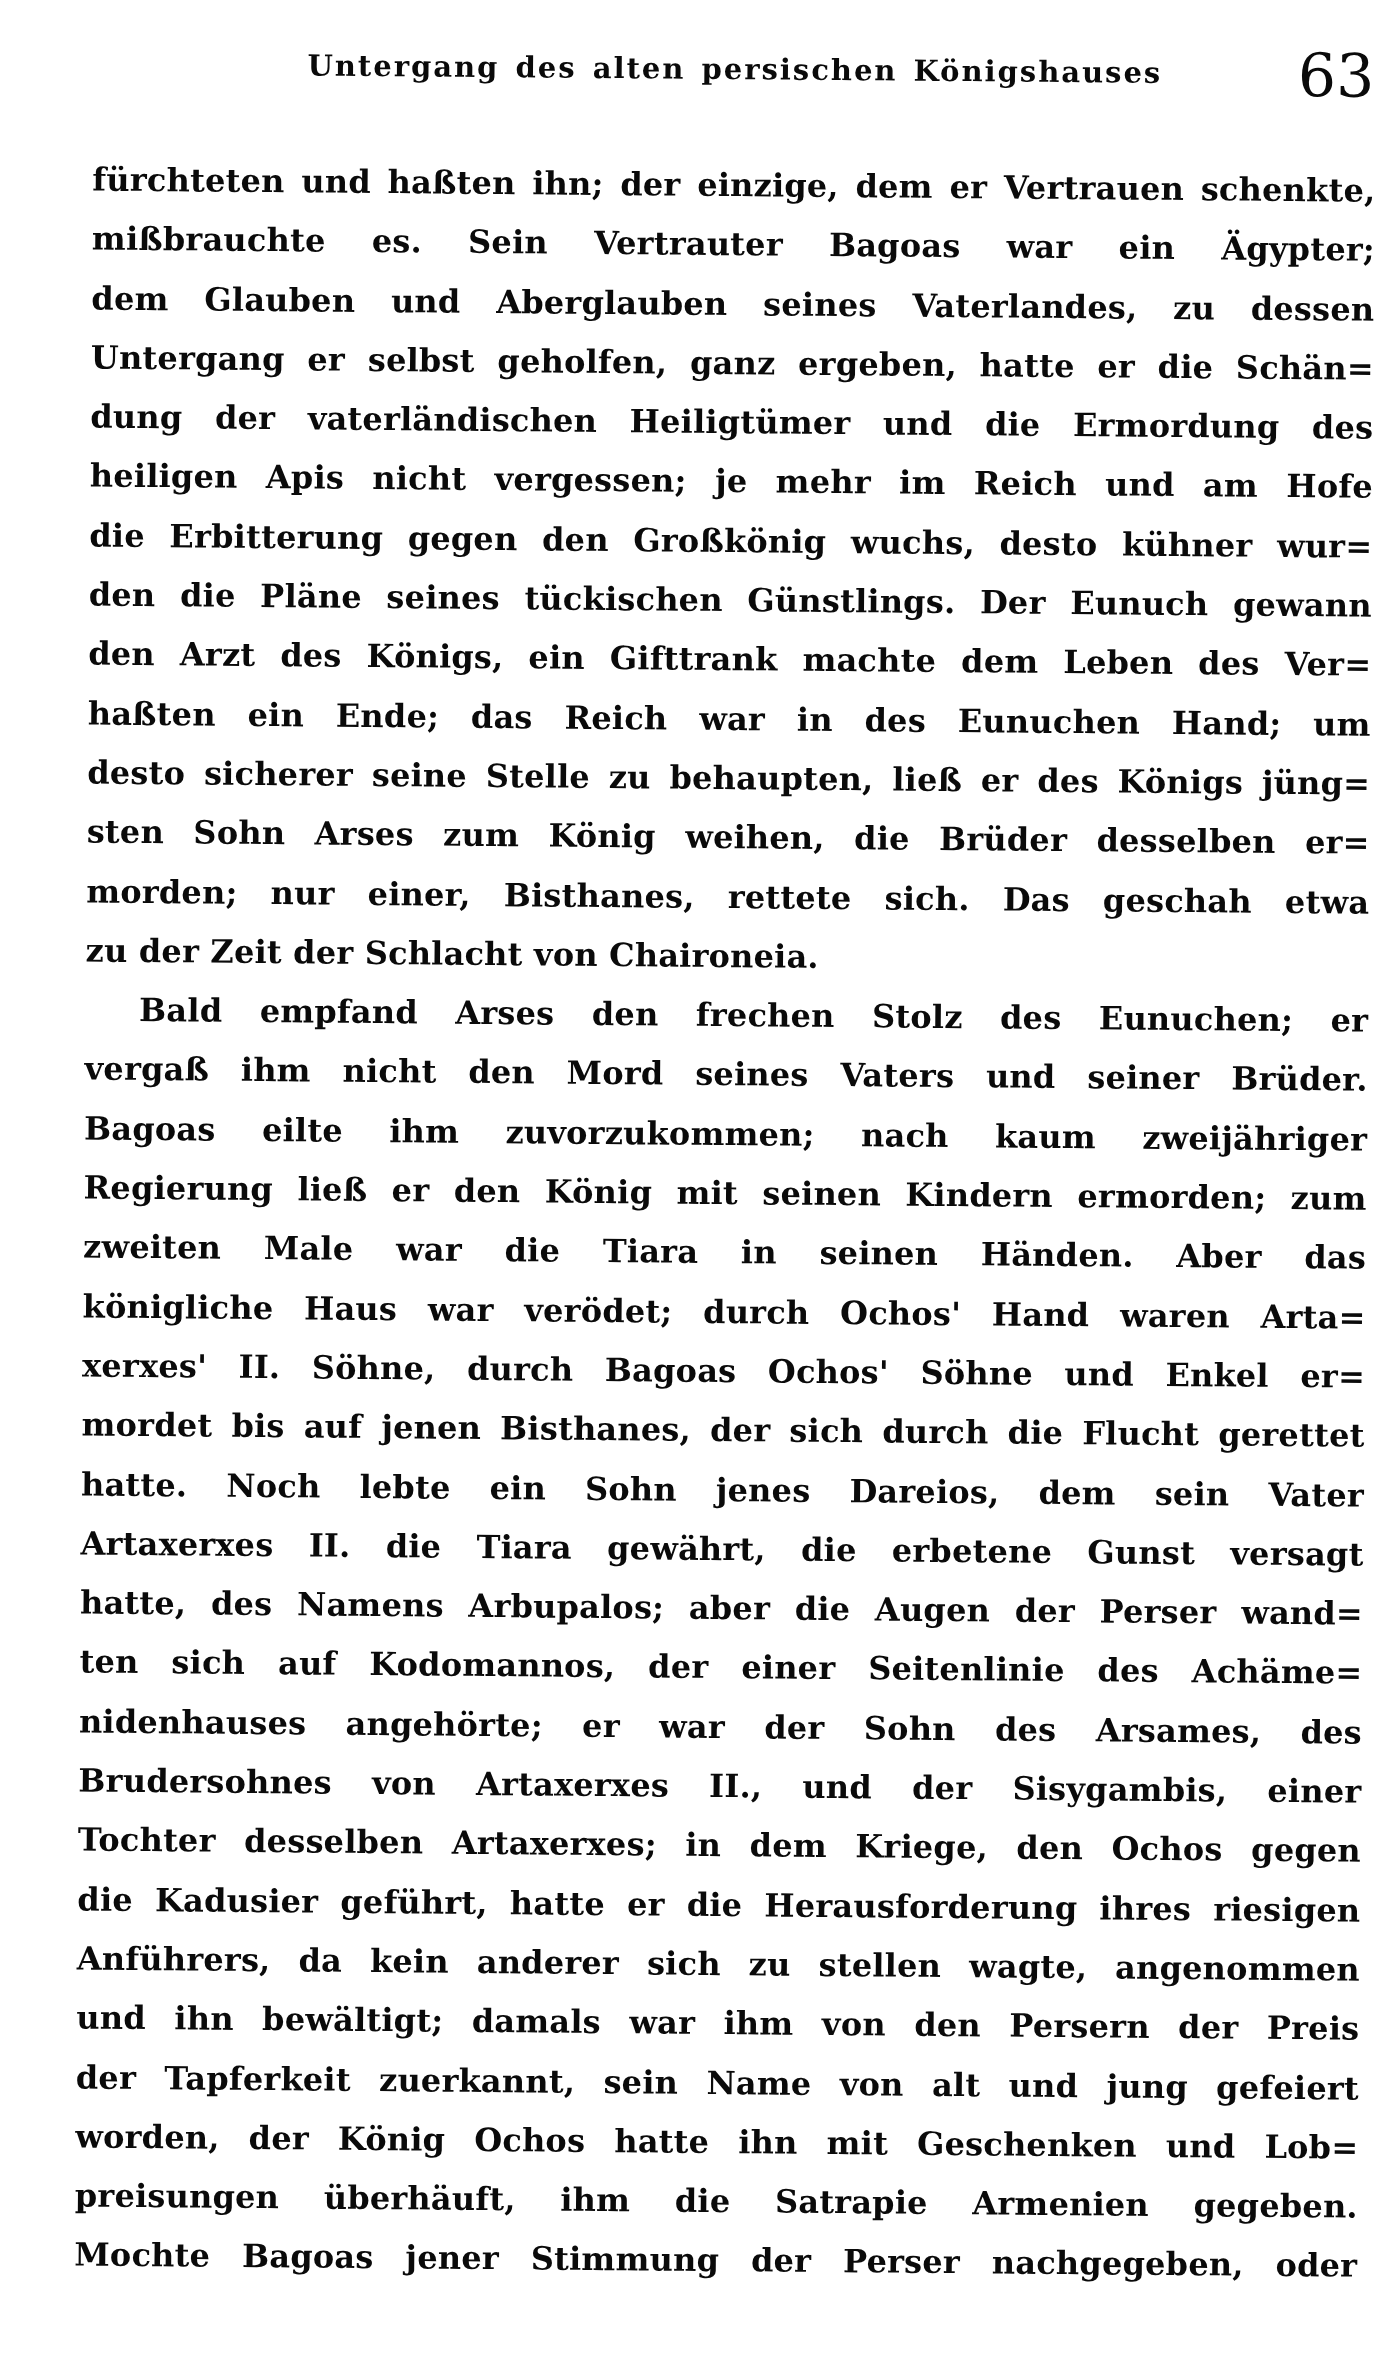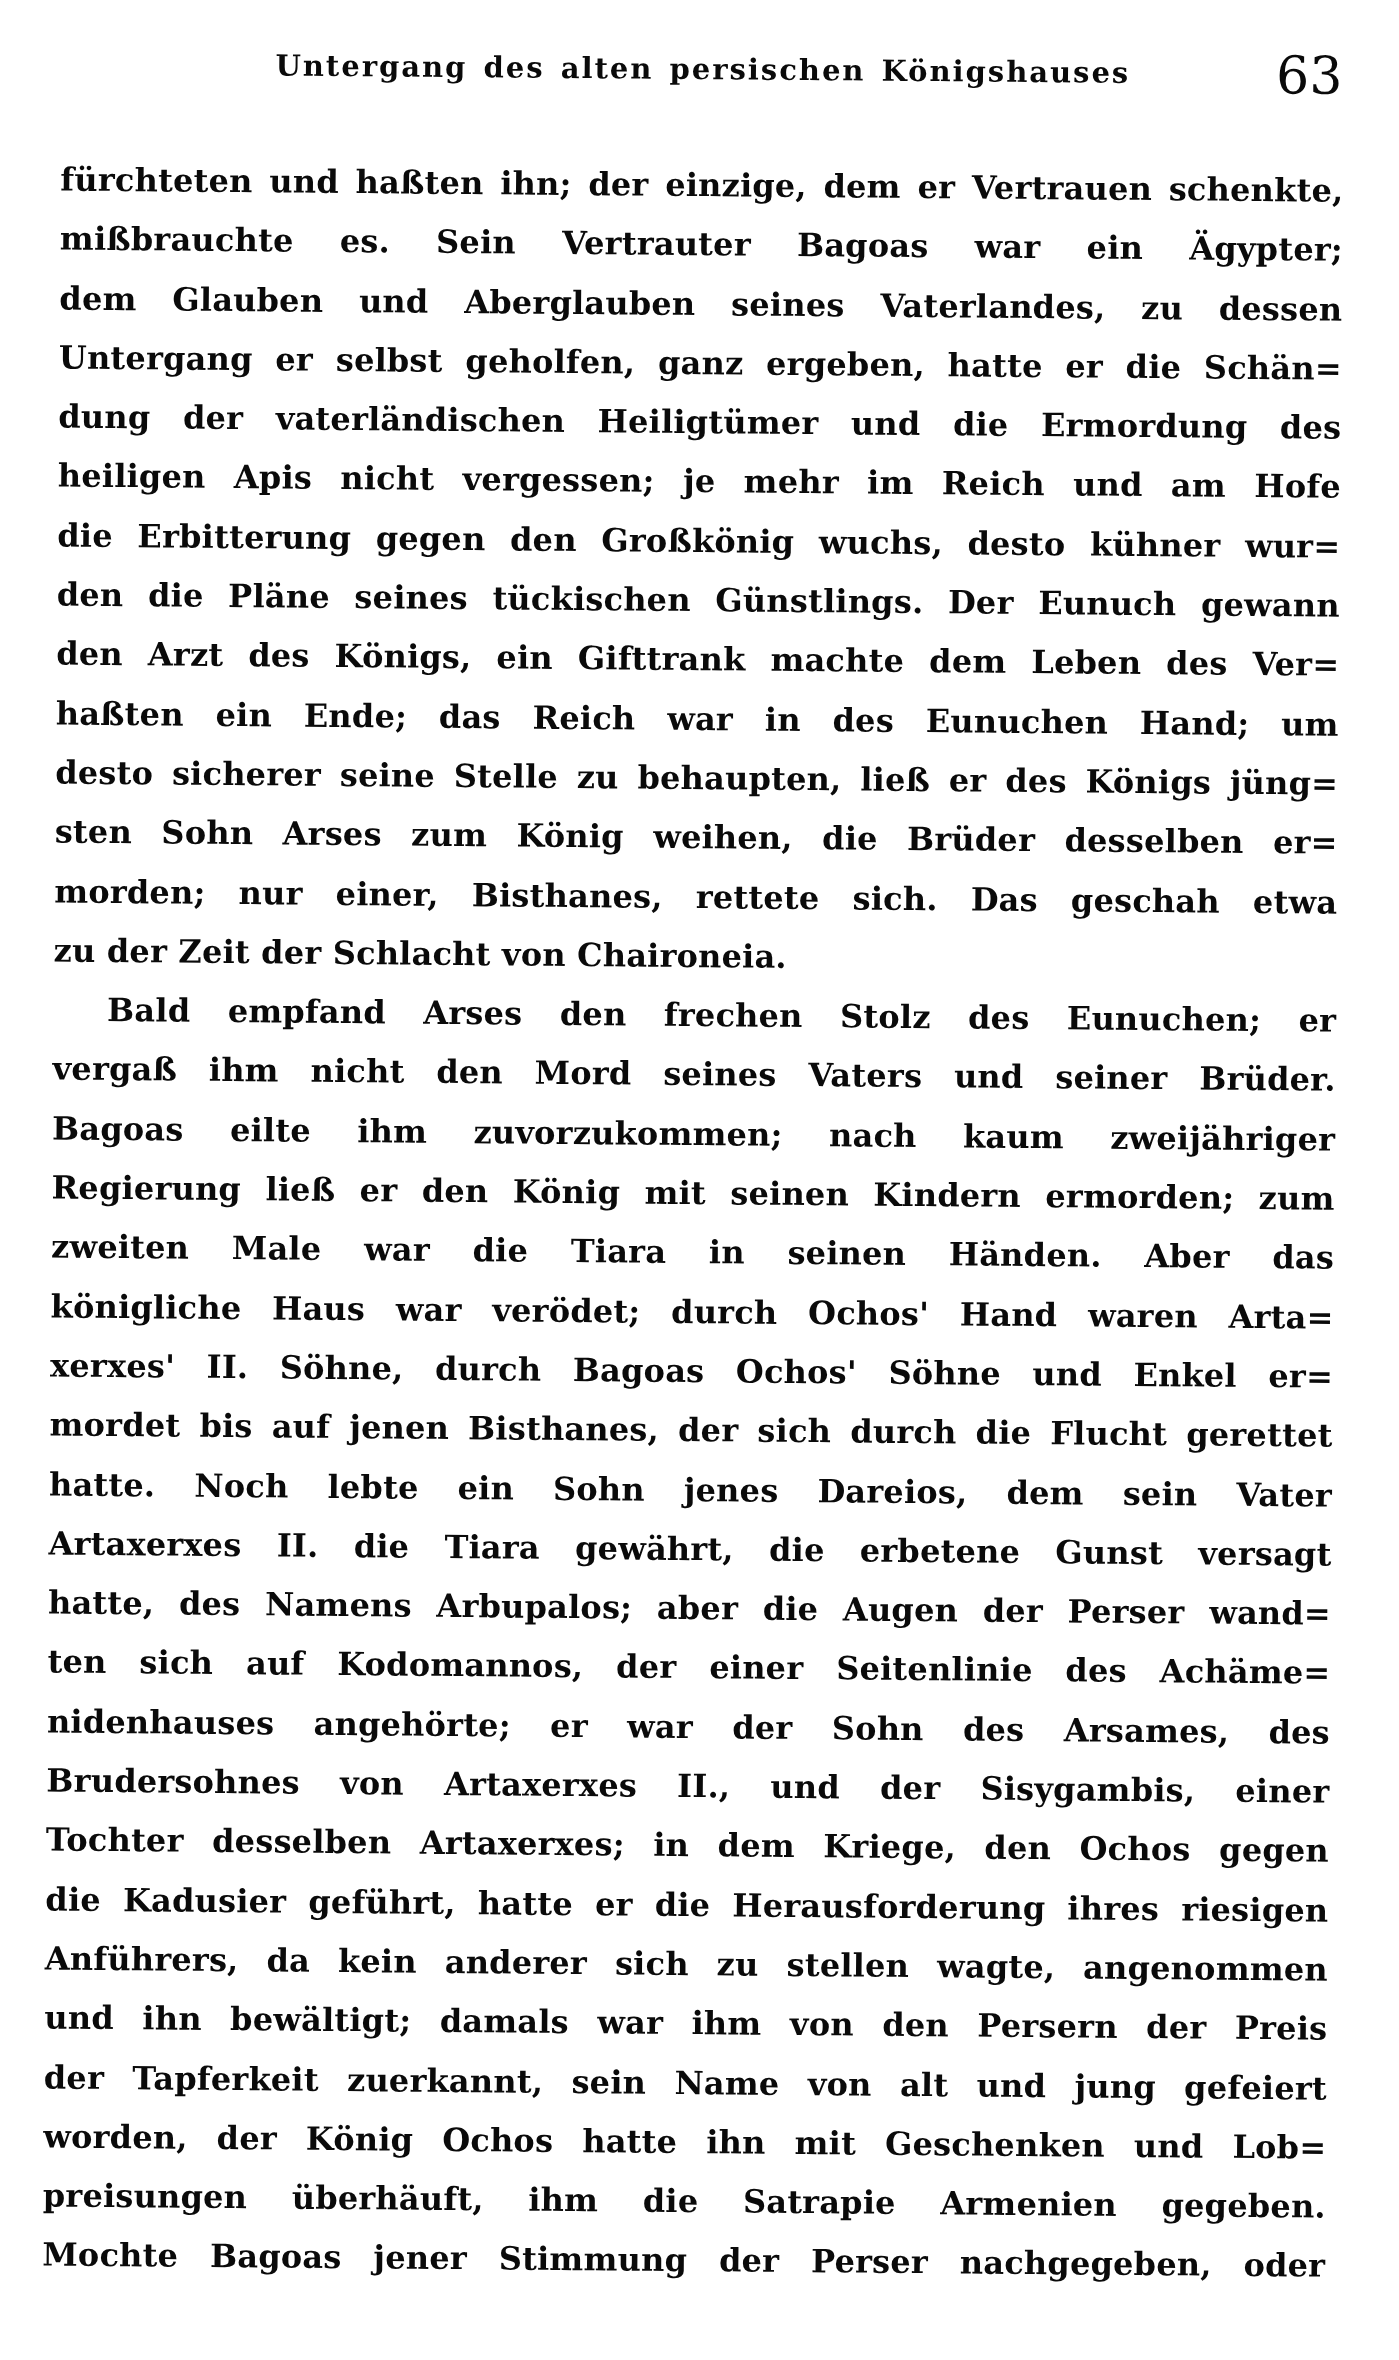--- a/index.html
+++ b/index.html
@@ -13,20 +13,21 @@
     overflow: hidden;
     font-family: "DejaVu Serif", serif;
     color: #0a0a0a;
     position: relative;
   }
   .page {
     width: 1242px;
     height: 2360px;
     background: #ffffff;
     position: relative;
+    margin-left: 32px;
   }
   
   .content {
     padding: 36px 54px 0 62px;
     transform: rotate(0.5deg);
     transform-origin: 0 0;
   }
   .running-header {
     position: relative;
     height: 64px;
@@ -38,21 +39,21 @@
     font-size: 29px;
     font-weight: bold;
     letter-spacing: 2px;
     padding-top: 10px;
     word-spacing: 4px;
   }
   .page-number {
     position: absolute;
     right: 2px;
     top: 0px;
-    font-size: 52px;
+    font-size: 60px;
     font-weight: normal;
     line-height: 56px;
   }
   .text-block {
     margin-top: 50px;
     width: 1283px;
   }
   .para {
     margin: 0;
     padding: 0;

